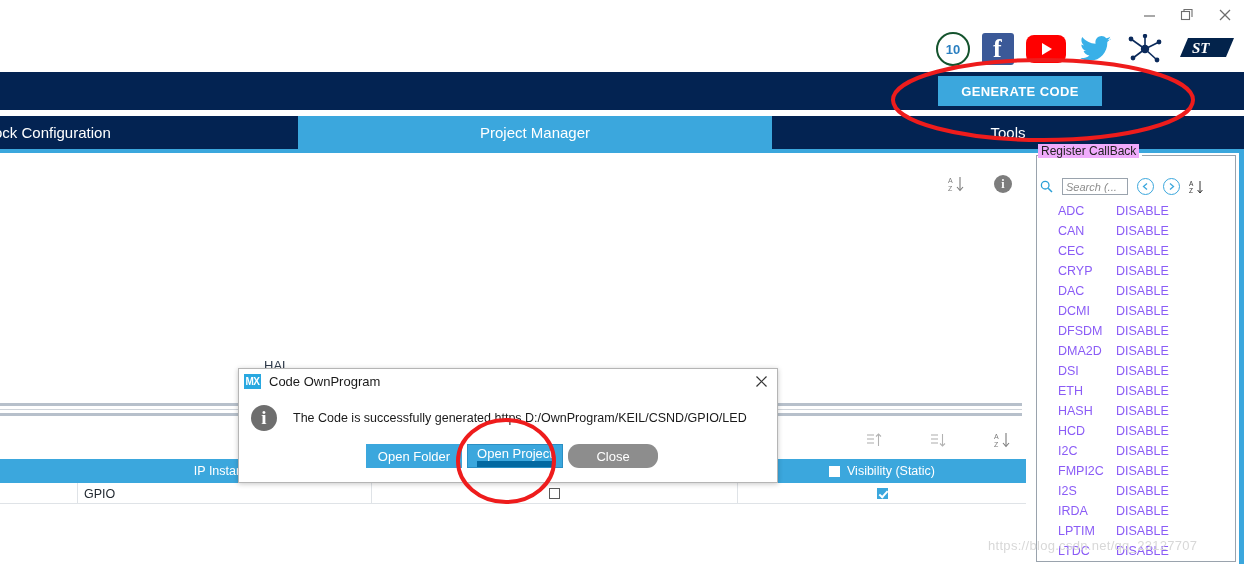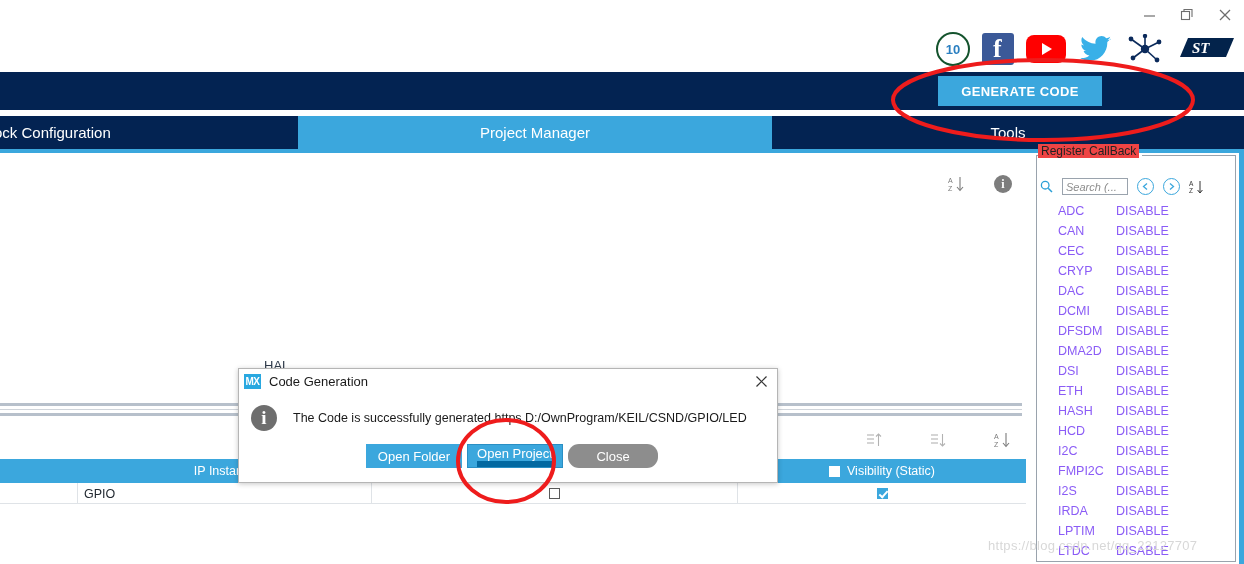--- a/index.html
+++ b/index.html
@@ -105,21 +105,21 @@
   .chk.on::after { content:""; position:absolute; left:3px; top:0px; width:3px; height:7px;
                    border:solid #fff; border-width:0 2px 2px 0; transform:rotate(42deg); }
 
   
   .right-pane { position:absolute; left:1028px; top:0; width:216px; height:411px; background:#fff; }
   .group { position:absolute; left:8px; top:2px; width:200px; height:407px;
            border:1px solid #9aa3ad; border-top:none; }
   .group-top { position:absolute; left:8px; top:2px; width:200px; height:1px; }
   .group-top .seg-l { position:absolute; left:0; top:0; width:6px; height:1px; background:#9aa3ad;}
   .group-top .seg-r { position:absolute; right:0; top:0; width:94px; height:1px; background:#9aa3ad;}
-  .group-title { position:absolute; left:10px; top:-9px; font-size:12px; color:#222; background:#ef4444; padding:0 3px; }
+  .group-title { position:absolute; left:10px; top:-9px; font-size:12px; color:#222; background:#f0abfc; padding:0 3px; }
 
   .search-row { position:absolute; left:12px; top:25px; display:flex; align-items:center; gap:9px; }
   .search-box { width:66px; height:17px; border:1px solid #9aa3ad; background:#fff;
                 font-size:11px; color:#8d8d8d; font-style:italic; padding:0 3px;
                 display:flex; align-items:center; }
   .circ-btn { width:17px; height:17px; border-radius:50%; border:1.4px solid #3ba7dd;
               color:#3ba7dd; display:flex; align-items:center; justify-content:center; font-size:10px; }
   .az { font-size:10px; color:#333; line-height:8px; display:flex; align-items:center; gap:1px; }
 
   .cb-list { position:absolute; left:0; top:48px; width:198px; }
@@ -439,21 +439,21 @@
 
       <div class="rp-scroll"></div>
     </div>
   </div>
 
   <div class="watermark">https://blog.csdn.net/qq_23127707</div>
 
   <div class="dlg">
     <div class="dlg-title">
       <span class="mx-ico">MX</span>
-      <span class="dlg-title-text">Code Generation</span>
+      <span class="dlg-title-text">Code OwnProgram</span>
     </div>
     <div class="dlg-close">
       <svg width="13" height="13" viewBox="0 0 13 13">
         <line x1="1.5" y1="1.5" x2="11.5" y2="11.5" stroke="#333" stroke-width="1.2"></line>
         <line x1="11.5" y1="1.5" x2="1.5" y2="11.5" stroke="#333" stroke-width="1.2"></line>
       </svg>
     </div>
     <div class="dlg-msg">
       <div class="dlg-i">i</div>
       <div class="dlg-msg-text">The Code is successfully generated https D:/OwnProgram/KEIL/CSND/GPIO/LED</div>

